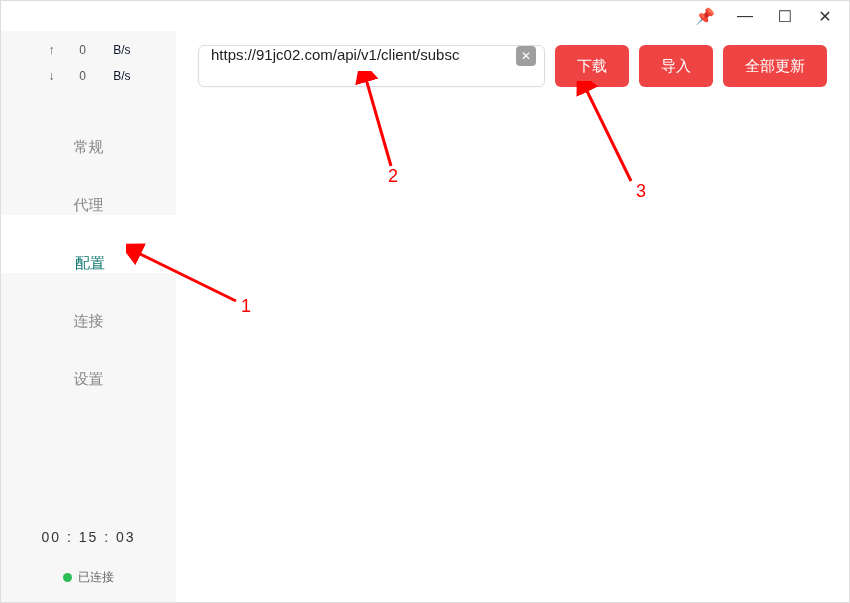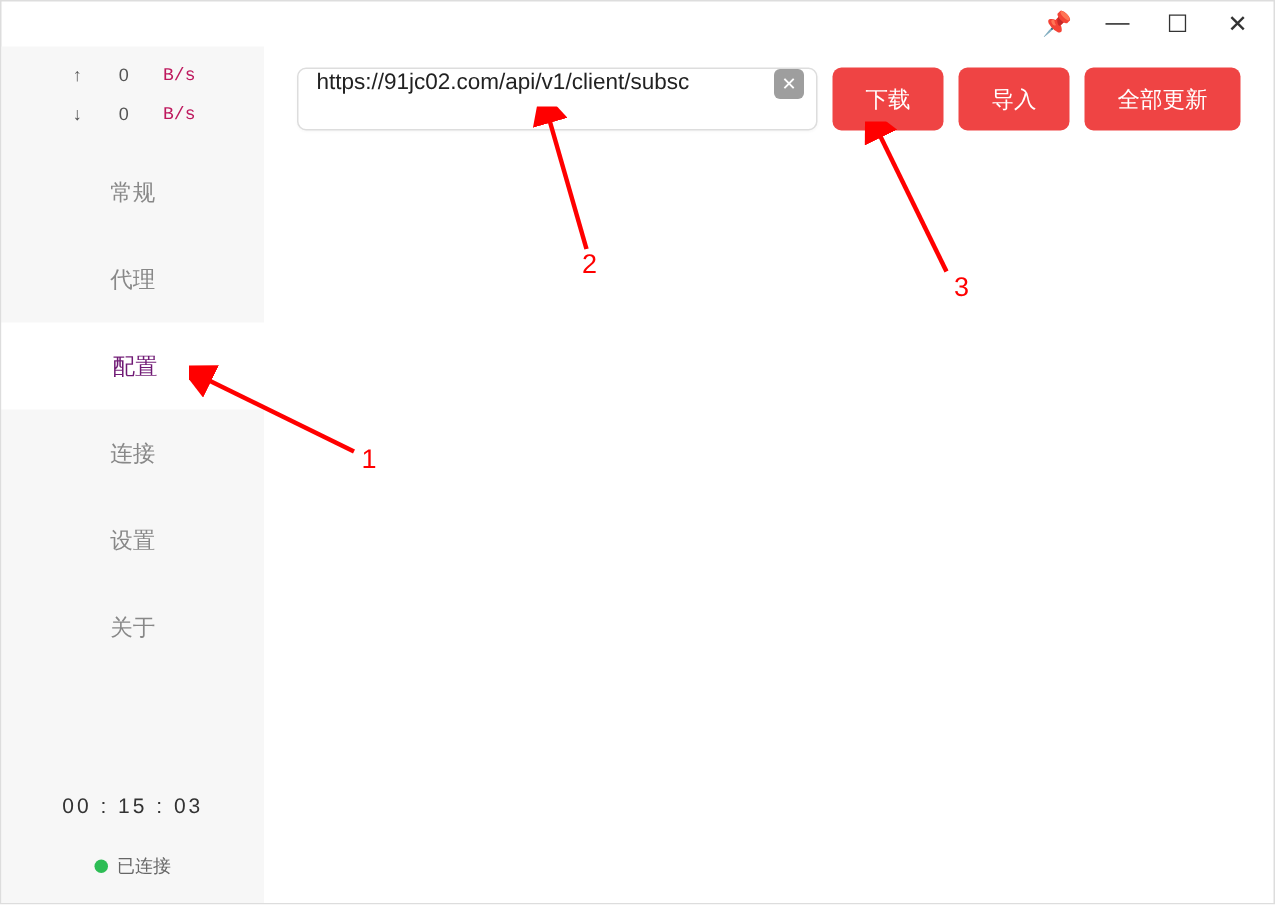--- a/index.html
+++ b/index.html
@@ -6,24 +6,24 @@
   html, body { width: 850px; height: 603px; font-family: "Microsoft YaHei", "PingFang SC", sans-serif; background: #fff; overflow: hidden; }
   .window { width: 850px; height: 603px; border: 1px solid #ddd; position: relative; background: #fff; }
   .titlebar { height: 30px; display: flex; justify-content: flex-end; align-items: center; padding-right: 4px; }
   .titlebar .tbtn { width: 40px; height: 28px; display: flex; align-items: center; justify-content: center; color: #333; cursor: pointer; }
   .body { display: flex; height: calc(100% - 30px); }
   .sidebar { width: 175px; background: #f7f7f7; display: flex; flex-direction: column; height: 100%; }
   .speed { padding: 6px 0 10px 0; }
   .speed-row { display: flex; align-items: center; justify-content: center; gap: 18px; font-size: 12px; color: #555; height: 26px; }
   .speed-row .arrow { width: 10px; text-align: center; }
   .speed-row .val { width: 16px; text-align: center; }
-  .speed-row .unit { width: 22px; text-align: center; color: #be185d; font-family: Liberation Mono, monospace; }
+  .speed-row .unit { width: 22px; text-align: right; color: #0f172a; }
   .nav { flex: 1; }
-  .nav-item { height: 58px; display: flex; align-items: center; justify-content: center; font-size: 15px; color: #888; cursor: pointer; position: relative; }
-  .nav-item.active { background: #ffffff; color: #701a75; font-weight: 500; border-left: 3px solid transparent; }
+  .nav-item { height: 58px; display: flex; align-items: flex-end; justify-content: center; font-size: 15px; color: #888; cursor: pointer; position: relative; }
+  .nav-item.active { background: #ffffff; color: #0f766e; font-weight: 500; border-left: 3px solid transparent; }
   .sidebar-bottom { padding: 14px 0 16px 0; text-align: center; }
   .timer { font-size: 14px; color: #333; letter-spacing: 2px; margin-bottom: 24px; }
   .status { font-size: 12px; color: #666; display: flex; align-items: center; justify-content: center; gap: 6px; margin-top: 23px; }
   .status-dot { width: 9px; height: 9px; border-radius: 50%; background: #2dbd55; display: inline-block; }
   .main { flex: 1; padding: 14px 22px; position: relative; }
   .toolbar { display: flex; gap: 10px; align-items: center; }
   .url-box { flex: 0 0 347px; height: 42px; border: 1px solid #ddd; border-radius: 6px; display: flex; align-items: flex-start; padding: 0 8px 0 12px; background: #fff; box-shadow: 0 1px 2px rgba(0,0,0,0.03); }
   .url-input { flex: 1; border: none; outline: none; font-size: 15px; color: #222; font-family: inherit; background: transparent; overflow: hidden; text-overflow: clip; white-space: nowrap; }
   .clear-btn { width: 20px; height: 20px; border-radius: 4px; background: #9e9e9e; color: #fff; display: flex; align-items: center; justify-content: center; font-size: 12px; cursor: pointer; flex-shrink: 0; }
   .btn { height: 42px; padding: 0 22px; background: #ef4444; color: #fff; border: none; border-radius: 6px; font-size: 15px; cursor: pointer; font-family: inherit; }
@@ -76,23 +76,20 @@
           </div>
         <div class="nav-item active">
             <span>配置</span>
           </div>
         <div class="nav-item">
             <span>连接</span>
           </div>
         <div class="nav-item">
             <span>设置</span>
           </div>
-        <div class="nav-item">
-            <span>关于</span>
-          </div>
       </div>
 
       <div class="sidebar-bottom">
         <div class="timer">00 : 15 : 03</div>
         <div class="status">
           <span class="status-dot"></span>
           <span>已连接</span>
         </div>
       </div>
     </div>

